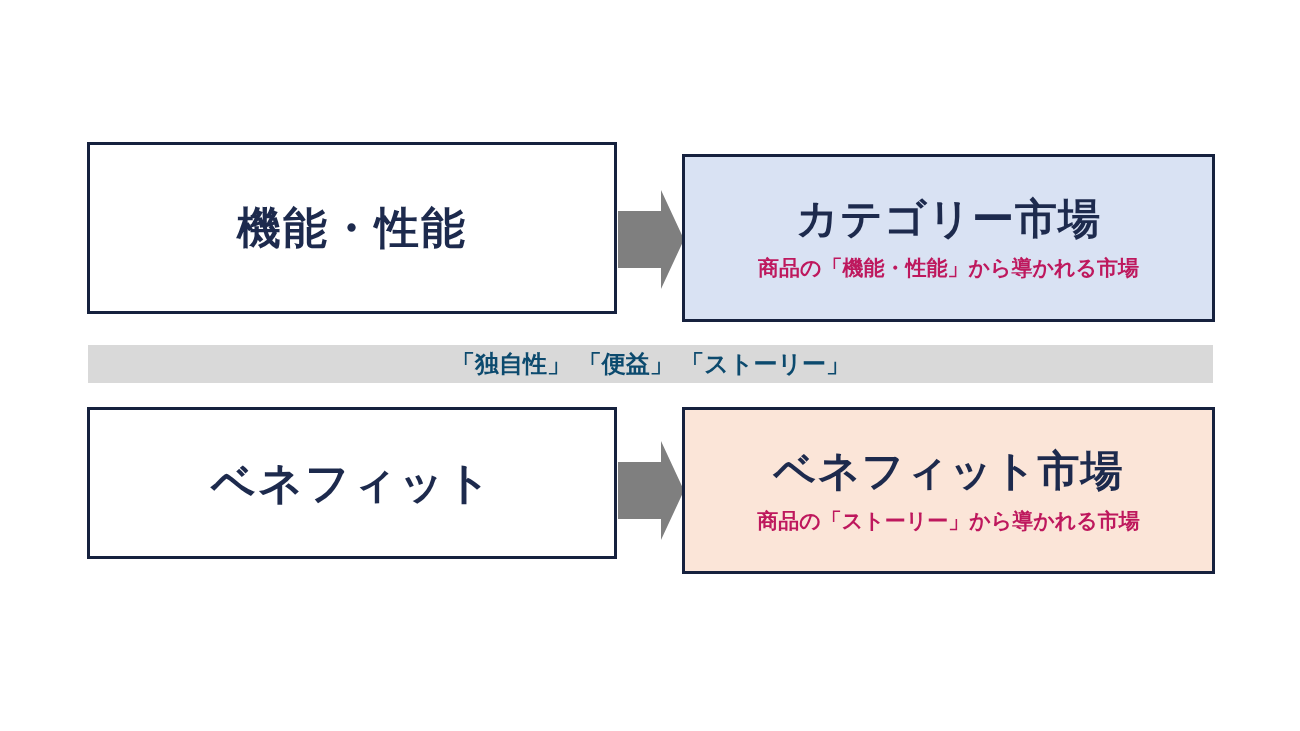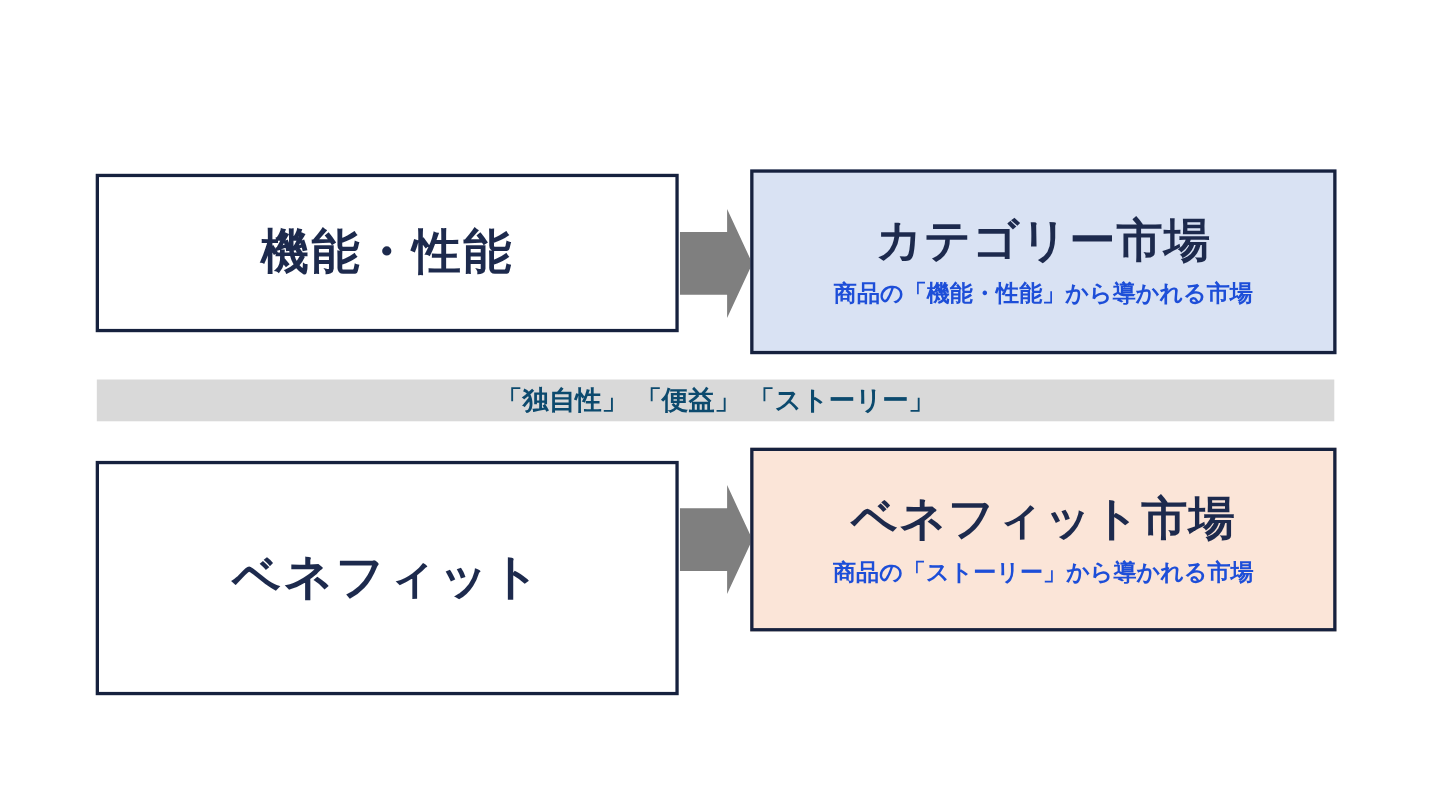--- a/index.html
+++ b/index.html
@@ -22,43 +22,43 @@
     display: flex;
     flex-direction: column;
     align-items: center;
     justify-content: center;
     text-align: center;
   }
   .box-white { background: #ffffff; }
   .box-blue  { background: #d9e2f3; }
   .box-peach { background: #fbe5d8; }
 
-  #box-top-left     { left: 87px;  top: 158px; width: 530px; height: 144px; }
+  #box-top-left     { left: 87px;  top: 142px; width: 530px; height: 172px; }
   #box-top-right    { left: 682px; top: 154px; width: 533px; height: 168px; }
-  #box-bottom-left  { left: 87px;  top: 419px; width: 530px; height: 213px; }
+  #box-bottom-left  { left: 87px;  top: 407px; width: 530px; height: 152px; }
   #box-bottom-right { left: 682px; top: 407px; width: 533px; height: 167px; }
 
   .box-label {
     color: #1d2a4d;
     font-size: 44px;
     font-weight: bold;
     letter-spacing: 2px;
     line-height: 1.1;
     white-space: nowrap;
   }
   .box-title {
     color: #1d2a4d;
     font-size: 42px;
     font-weight: bold;
     letter-spacing: 1px;
     line-height: 1.1;
     white-space: nowrap;
   }
   .box-subtitle {
-    color: #1d4ed8;
+    color: #be185d;
     font-size: 21px;
     font-weight: bold;
     margin-top: 13px;
     line-height: 1.2;
     white-space: nowrap;
   }
 
   .arrow {
     position: absolute;
     width: 66px;

